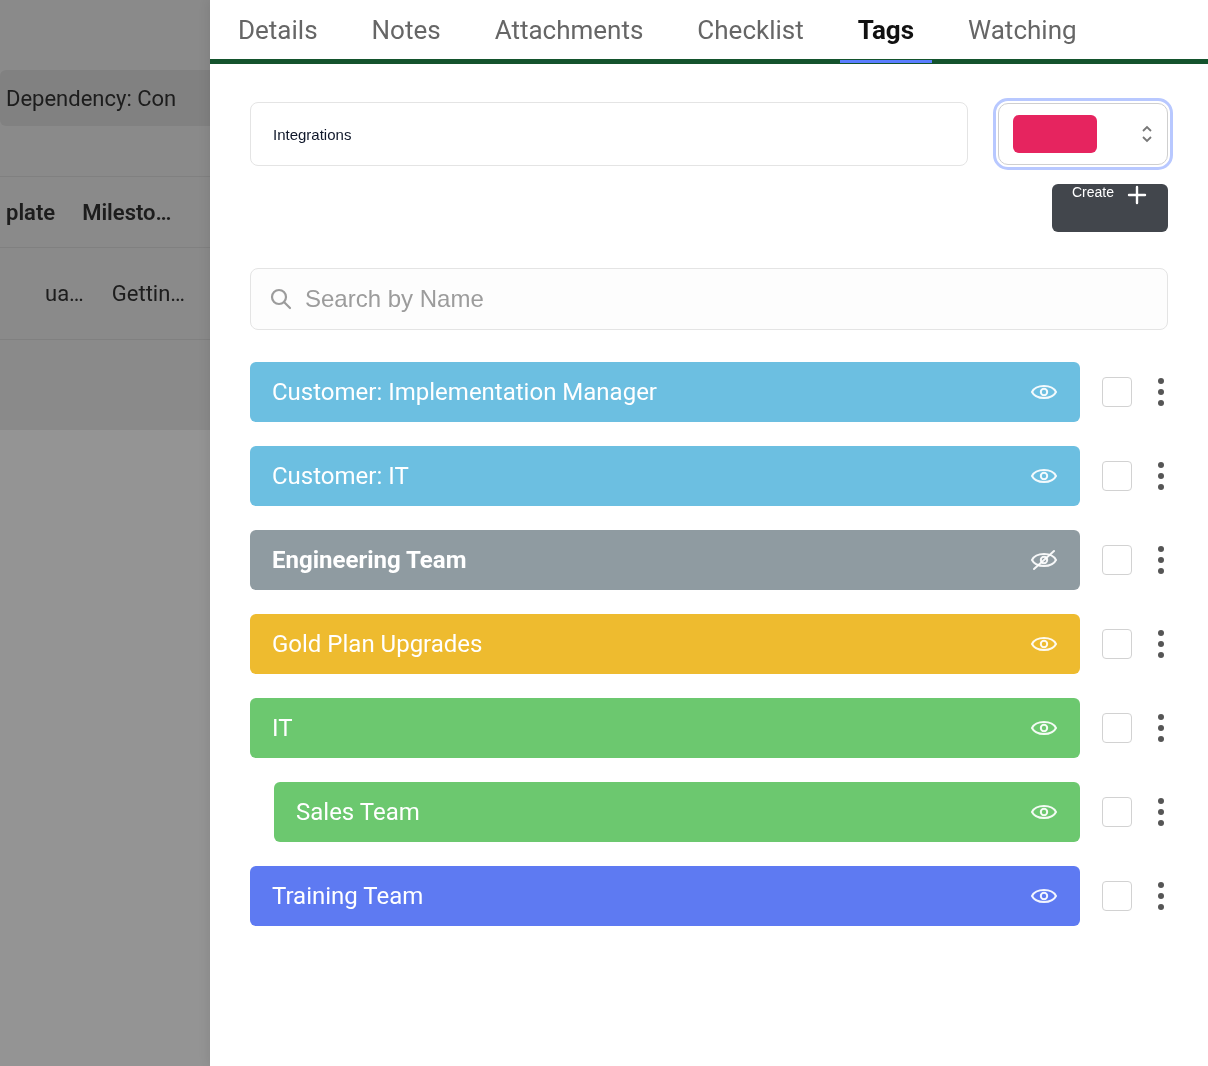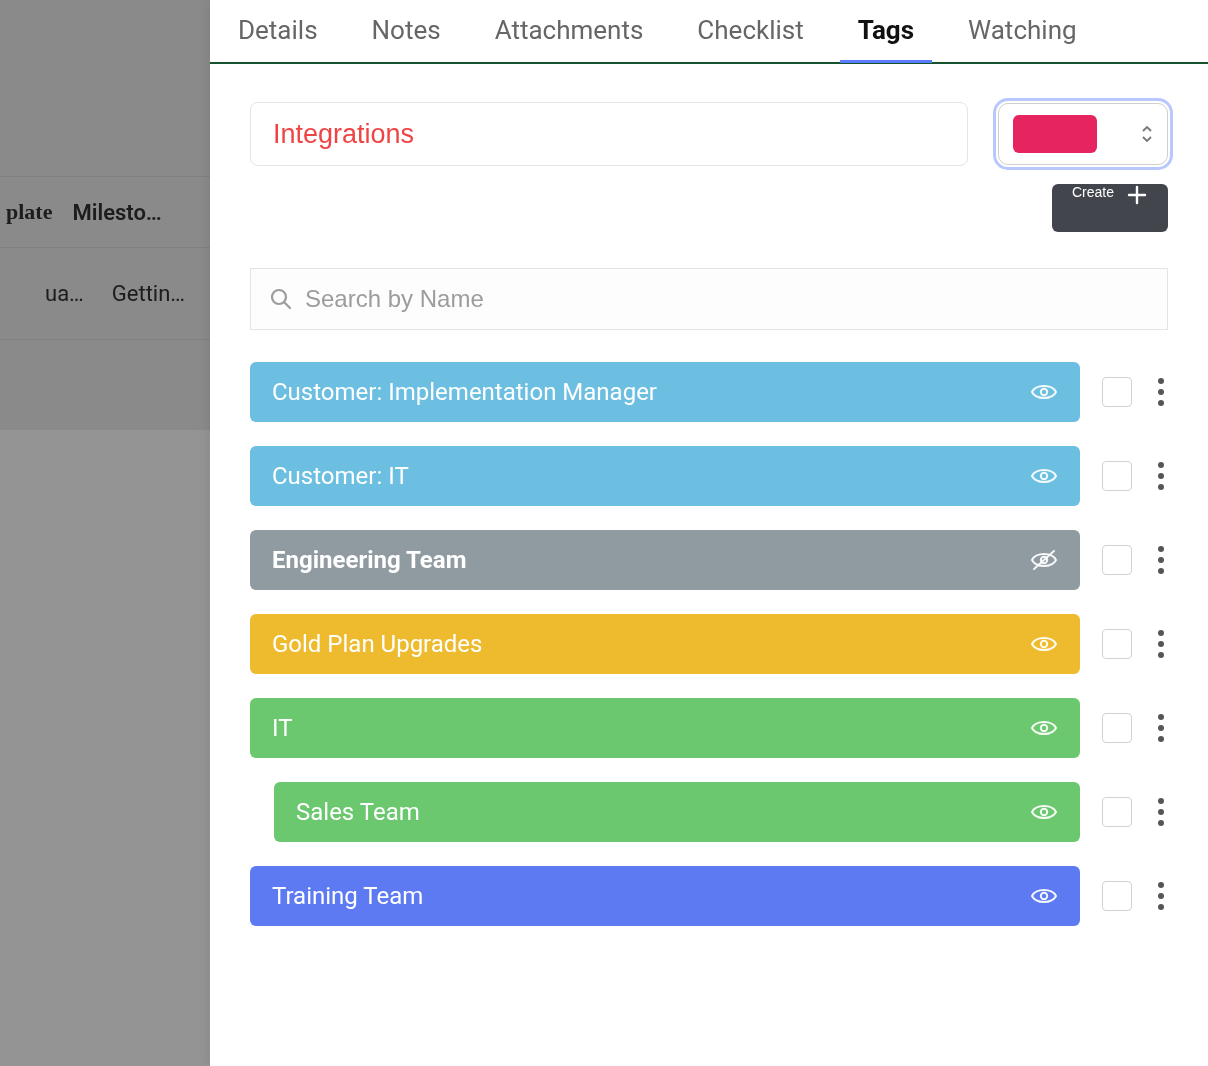--- a/index.html
+++ b/index.html
@@ -73,24 +73,24 @@
     width: 998px;
     background: #fff;
     box-shadow: -2px 0 10px rgba(0,0,0,0.08);
     z-index: 10;
     display: flex;
     flex-direction: column;
   }
 
   .tabs {
     display: flex;
-    align-items: flex-end;
+    align-items: center;
     gap: 54px;
     height: 64px;
-    border-bottom: 2px solid #14532d;
+    border-bottom: 5px solid #14532d;
     padding: 0 28px;
   }
   .tab {
     font-size: 26px;
     color: #666;
     height: 64px;
     display: flex; align-items: center;
     position: relative;
     cursor: pointer;
   }
@@ -111,22 +111,22 @@
     align-items: center;
     gap: 30px;
     padding: 38px 40px 0 40px;
   }
   .tag-name-input {
     flex: 1;
     height: 64px;
     border: 1px solid #e4e4e4;
     border-radius: 8px;
     padding: 0 22px;
-    font-size: 27px;
-    color: #ef4444;
+    font-size: 15px;
+    color: #0f172a;
     outline: none;
   }
   .color-select {
     width: 170px;
     height: 62px;
     border: 1px solid #cfcfcf;
     border-radius: 10px;
     outline: 3px solid #b8c8ff;
     outline-offset: 2px;
     display: flex;
@@ -160,21 +160,21 @@
     cursor: pointer;
   }
   .create-btn svg { stroke: #fff; }
 
   .search-wrap {
     padding: 36px 40px 0 40px;
   }
   .search-box {
     height: 62px;
     border: 1px solid #e4e4e4;
-    border-radius: 0;
+    border-radius: 8px;
     display: flex; align-items: center;
     padding: 0 18px;
     gap: 12px;
     color: #9c9c9c;
     background: #fdfdfd;
   }
   .search-input {
     flex: 1;
     border: none;
     outline: none;
@@ -229,22 +229,25 @@
     border-radius: 50%;
   }
 
   .eye svg { display:block; }
 </style>
 </head>
 <body>
 
 <div class="backdrop">
   <div class="bg-area"></div>
+  <div class="bg-pill">
+    <span>Dependency: Con</span>
+  </div>
   <div class="bg-row">
-    <span style="padding-left:6px;padding-right:20px;font-family:Liberation Serif, serif;">plate</span>
+    <span style="padding-left:6px;padding-right:27px;">plate</span>
     <span>Milesto…</span>
   </div>
   <div class="bg-row2">
     <span style="padding-left:6px;padding-right:28px;">ua…</span>
     <span>Gettin…</span>
   </div>
   <div class="dim"></div>
 </div>
 
 <div class="panel">

